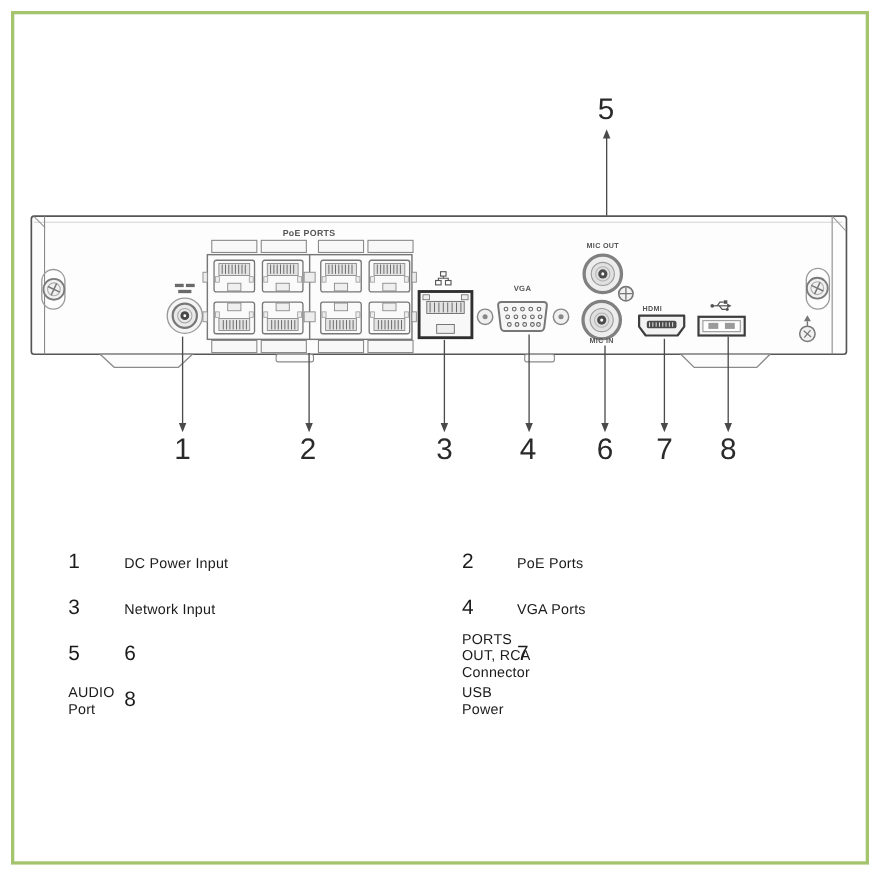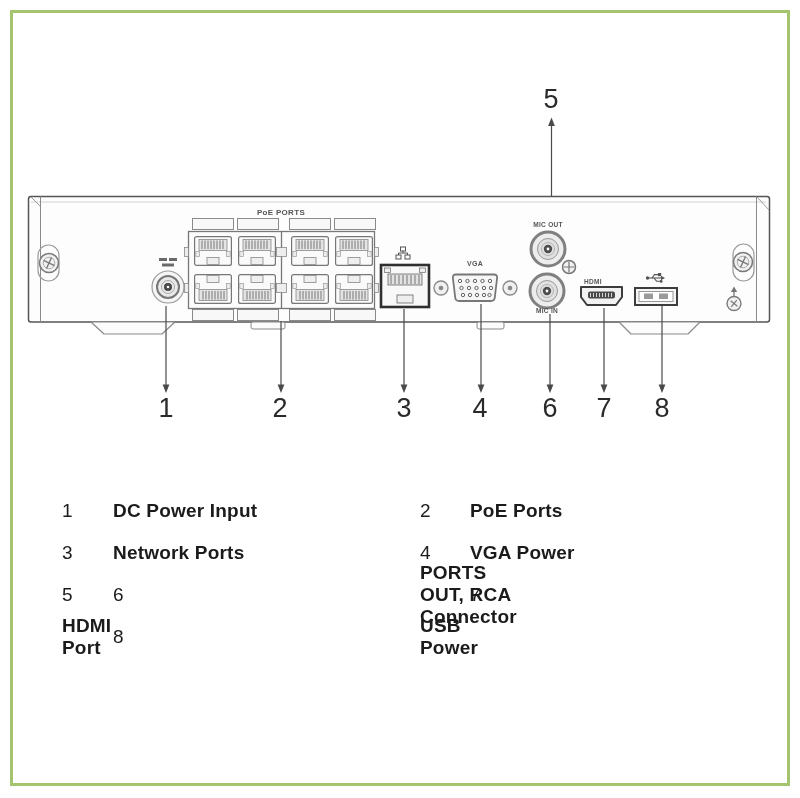--- a/index.html
+++ b/index.html
@@ -9,21 +9,21 @@
          border:3px solid #a4c46e;background:#fff;}
   svg.diag{position:absolute;left:0;top:0;}
   .plabel{position:absolute;transform:translate(-50%,-50%);color:#555;
           font-weight:bold;white-space:nowrap;letter-spacing:.3px;}
   .cnum{position:absolute;transform:translateX(-50%);font-size:27px;line-height:1;
         color:#2a2a2a;white-space:nowrap;}
   .legend{position:absolute;left:40px;top:490px;width:716px;padding-left:22px;
           display:grid;grid-template-columns:51px 307px 50px 1fr;color:#1b1b1b;}
   .legend > div{height:42px;display:flex;align-items:center;}
   .lnum{font-size:19px;}
-  .llab{font-size:19px;letter-spacing:.2px;font-weight:bold;}
+  .llab{font-size:13px;letter-spacing:.2px;}
 </style>
 </head>
 <body>
 
 <div class="page">
   <div class="frame"></div>
 
   <svg class="diag" width="800" height="470" viewBox="0 0 800 470">
     <defs>
 
@@ -228,26 +228,26 @@
   <div class="cnum" style="left:604px;top:395px;">7</div>
   <div class="cnum" style="left:662px;top:395px;">8</div>
 
   <div class="legend">
     <div class="lnum">1</div>
     <div class="llab">DC Power Input</div>
     <div class="lnum">2</div>
     <div class="llab">PoE Ports</div>
 
     <div class="lnum">3</div>
-    <div class="llab">Network Ports</div>
+    <div class="llab">Network Input</div>
     <div class="lnum">4</div>
-    <div class="llab">VGA Power</div>
+    <div class="llab">VGA Ports</div>
 
     <div class="lnum">5</div>
     <div class="lnum">6</div>
     <div class="llab">PORTS OUT, RCA Connector</div>
 
     <div class="lnum">7</div>
-    <div class="llab">HDMI Port</div>
+    <div class="llab">AUDIO Port</div>
     <div class="lnum">8</div>
     <div class="llab">USB Power</div>
   </div>
 </div>
 
 </body></html>

